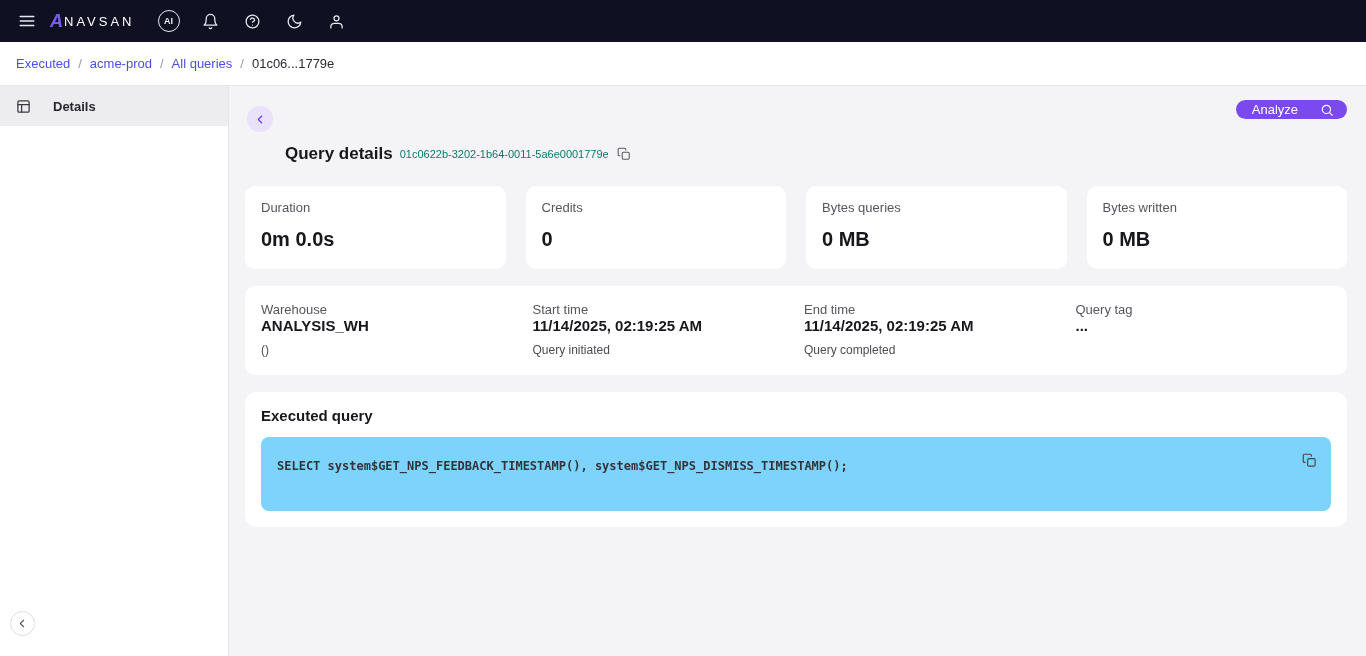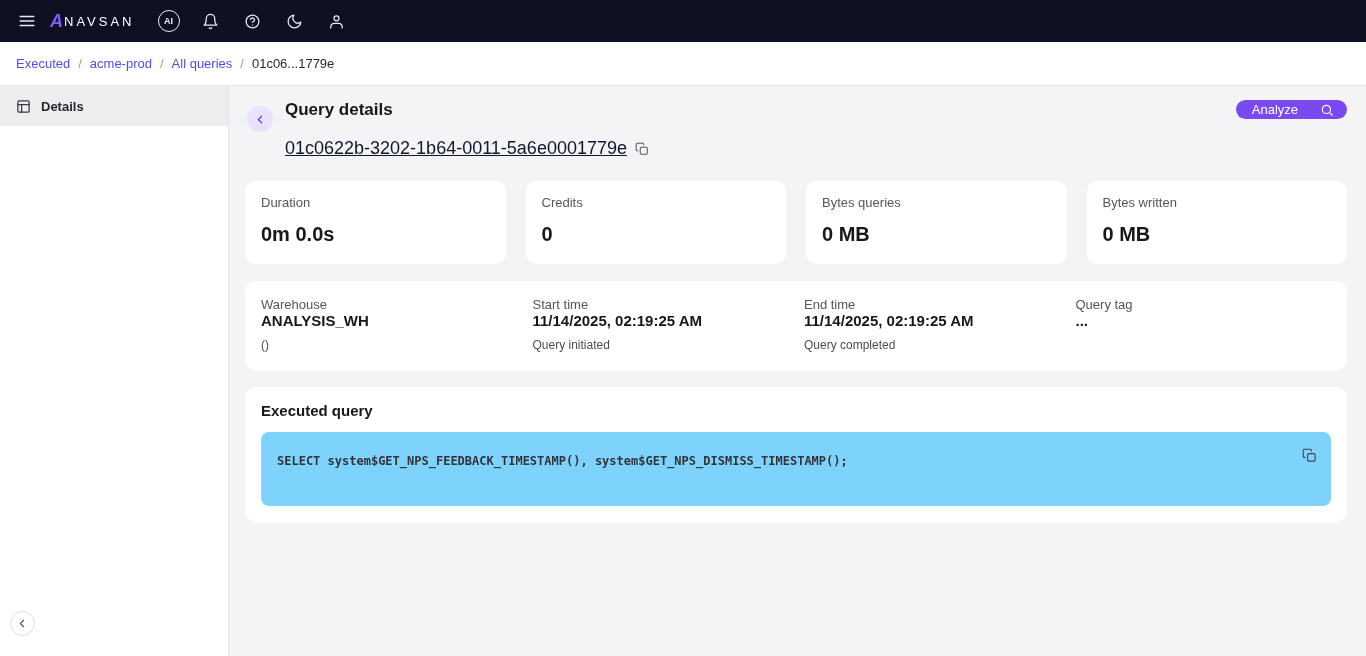--- a/index.html
+++ b/index.html
@@ -46,42 +46,42 @@
   .crumb-sep { color: #9a9aa5; }
   .crumb-current { color: #2a2a33; }
 
   
   .body { display: flex; flex: 1; min-height: 0; }
   .sidebar {
     width: 229px; background: #ffffff; border-right: 1px solid #e5e5ea;
     position: relative; flex-shrink: 0;
   }
   .sidebar-item {
-    height: 40px; display: flex; align-items: center; gap: 10px; padding: 0 16px;
+    height: 40px; display: flex; align-items: center; gap: 22px; padding: 0 16px;
     background: #ededf0; font-size: 13px; font-weight: 600; color: #27272e; cursor: pointer;
   }
   .sidebar-item .si-icon { display: flex; color: #3a3a42; }
   .collapse-btn {
     position: absolute; left: 10px; bottom: 20px; width: 25px; height: 25px;
     border-radius: 50%; background: #ffffff; border: 1px solid #dddde3;
     display: flex; align-items: center; justify-content: center; cursor: pointer; color: #55555e;
   }
 
   
   .main { flex: 1; padding: 14px 19px 0 16px; overflow: hidden; }
   .page-header { display: flex; align-items: flex-start; margin-bottom: 22px; }
   .back-btn {
     width: 26px; height: 26px; border-radius: 50%; background: #e9e2fa; border: none;
     display: flex; align-items: center; justify-content: center; cursor: pointer;
     color: #6d3df0; margin: 6px 12px 0 2px; flex-shrink: 0;
   }
-  .title-block { display: flex; flex-direction: column; gap: 18px; }
+  .title-block { display: flex; gap: 7px; margin-top: 44px; }
   .page-title { font-size: 17px; font-weight: 700; color: #17171c; }
   .query-id-row { display: flex; align-items: center; gap: 8px; }
-  .query-id { font-size: 18px; color: #0f172a; text-decoration: underline; }
+  .query-id { font-size: 11px; color: #0f766e; }
   .copy-btn { background: none; border: none; cursor: pointer; color: #55555e; display: flex; padding: 0; }
   .analyze-btn {
     margin-left: auto; height: 19px; background: #7a49f0; color: #ffffff; border: none;
     border-radius: 16px; font-size: 13px; font-family: "Liberation Sans", sans-serif;
     display: flex; align-items: center; gap: 22px; padding: 0 13px 0 16px; cursor: pointer;
   }
 
   .stats-row { display: grid; grid-template-columns: repeat(4, 1fr); gap: 20px; margin-bottom: 17px; }
   .stat-card { background: #ffffff; border-radius: 10px; padding: 14px 16px 18px; }
   .stat-label { font-size: 13px; color: #55555e; margin-bottom: 13px; }

